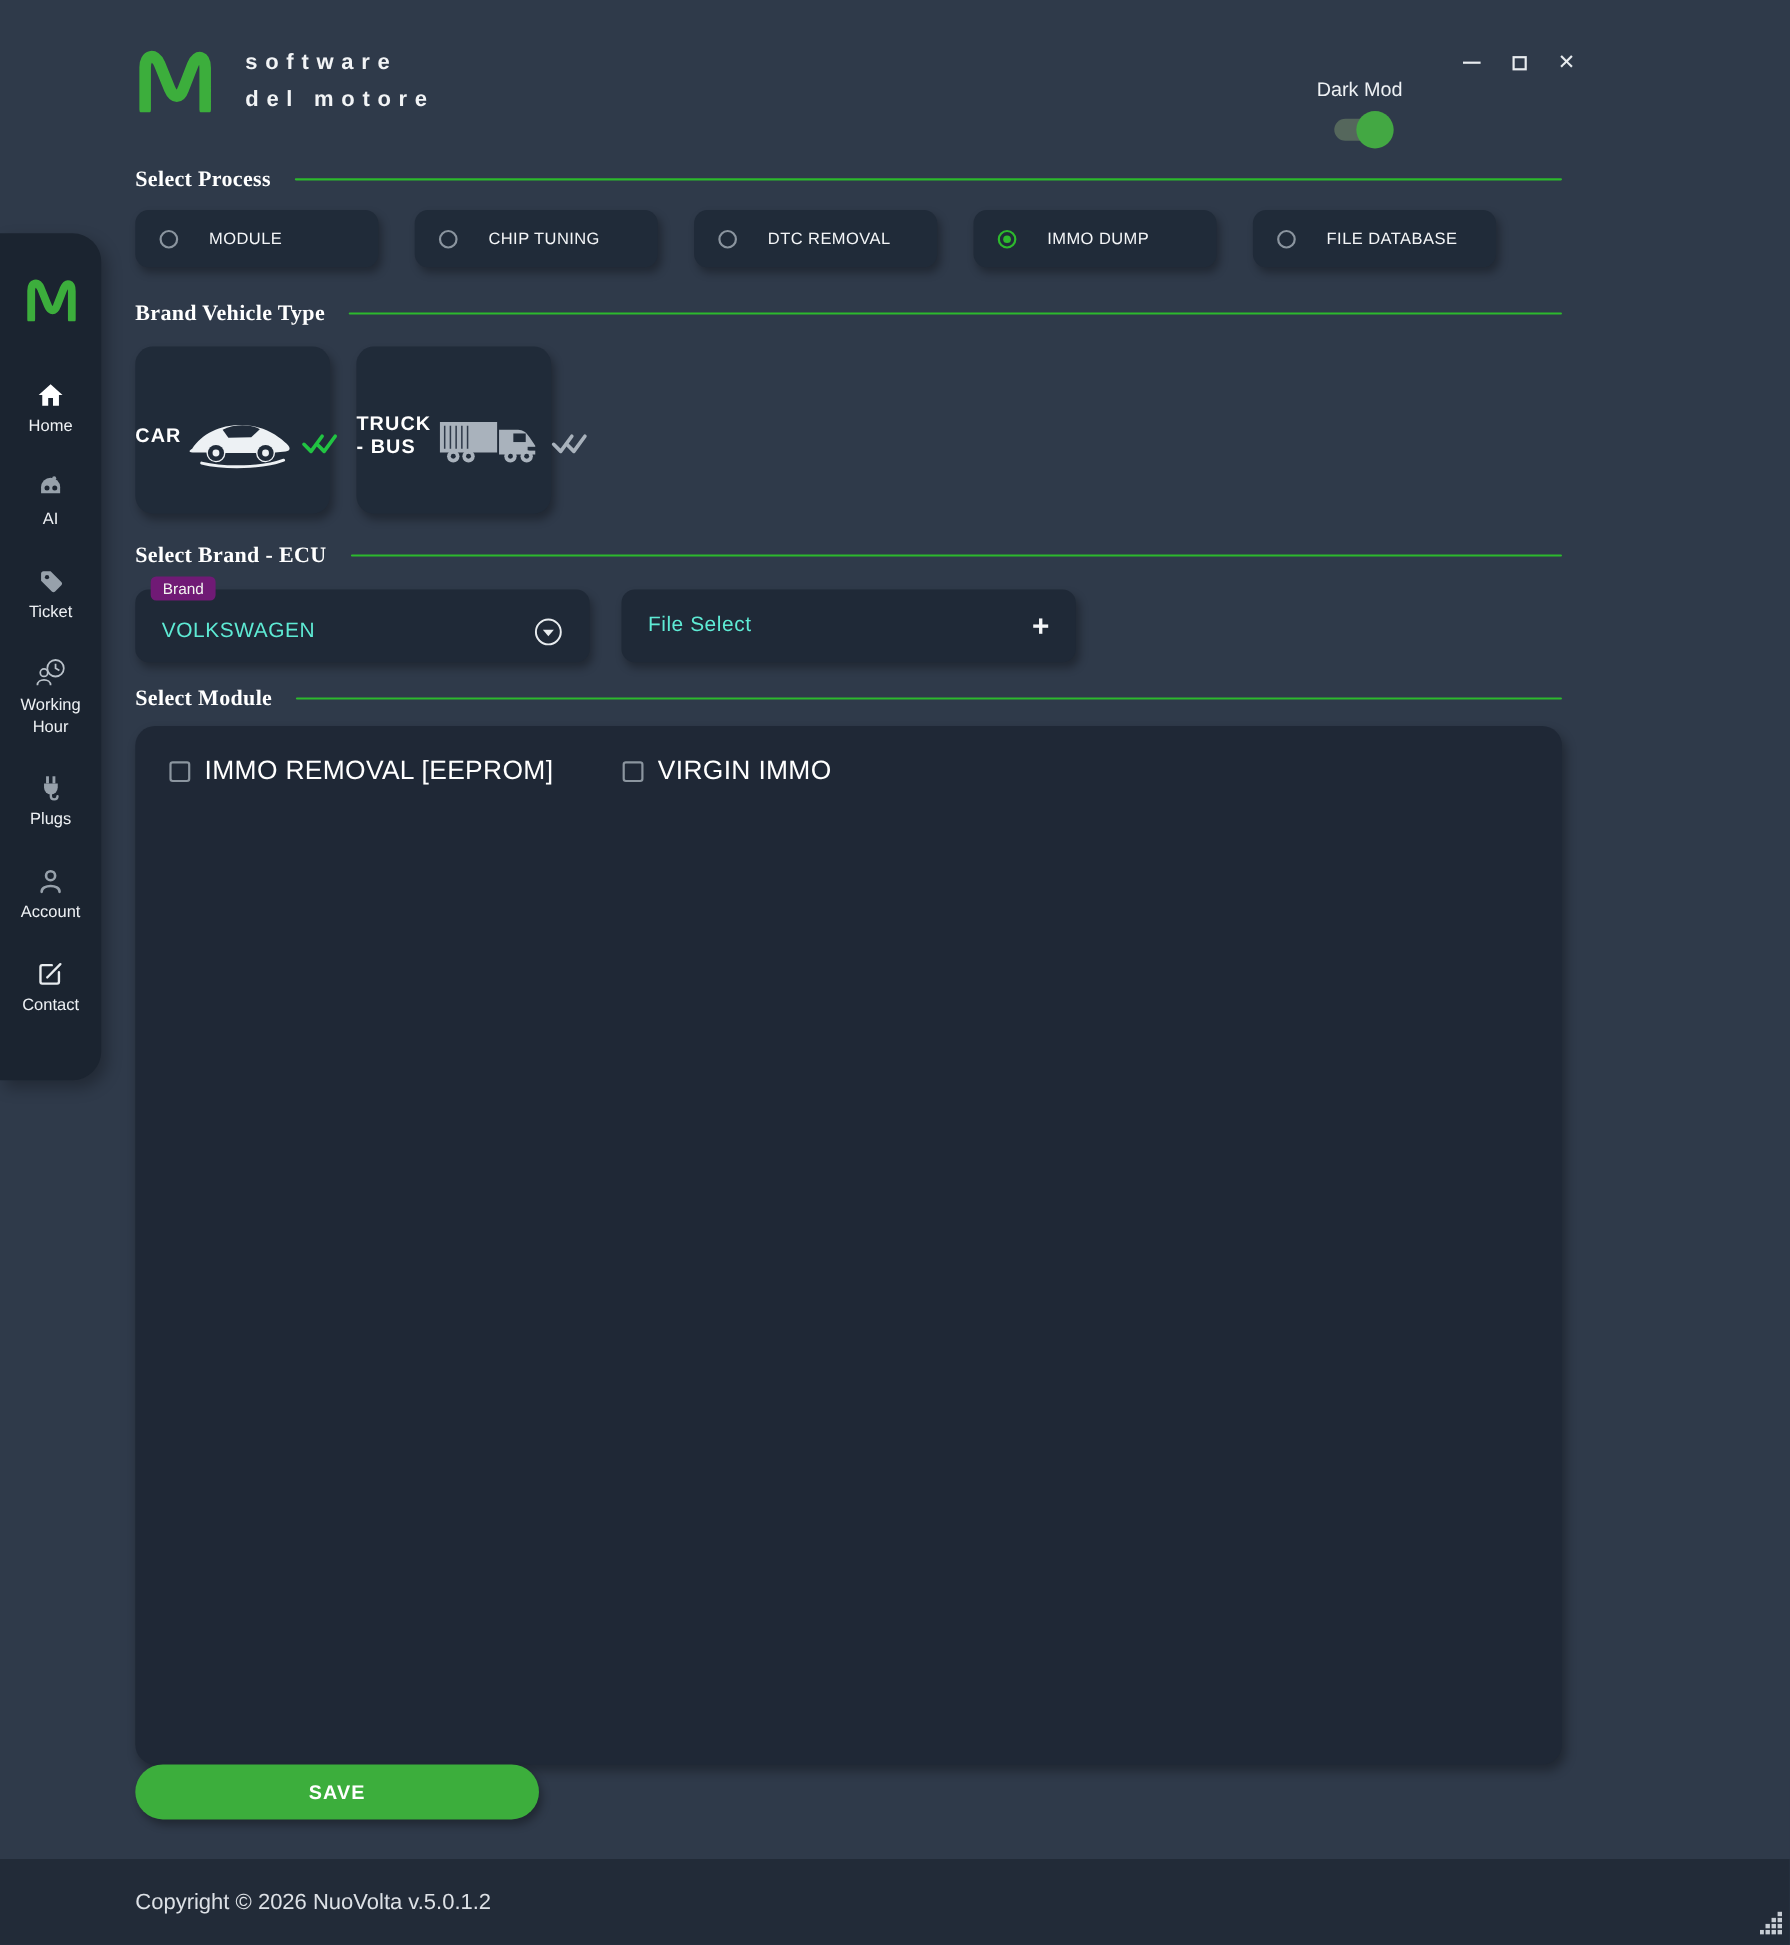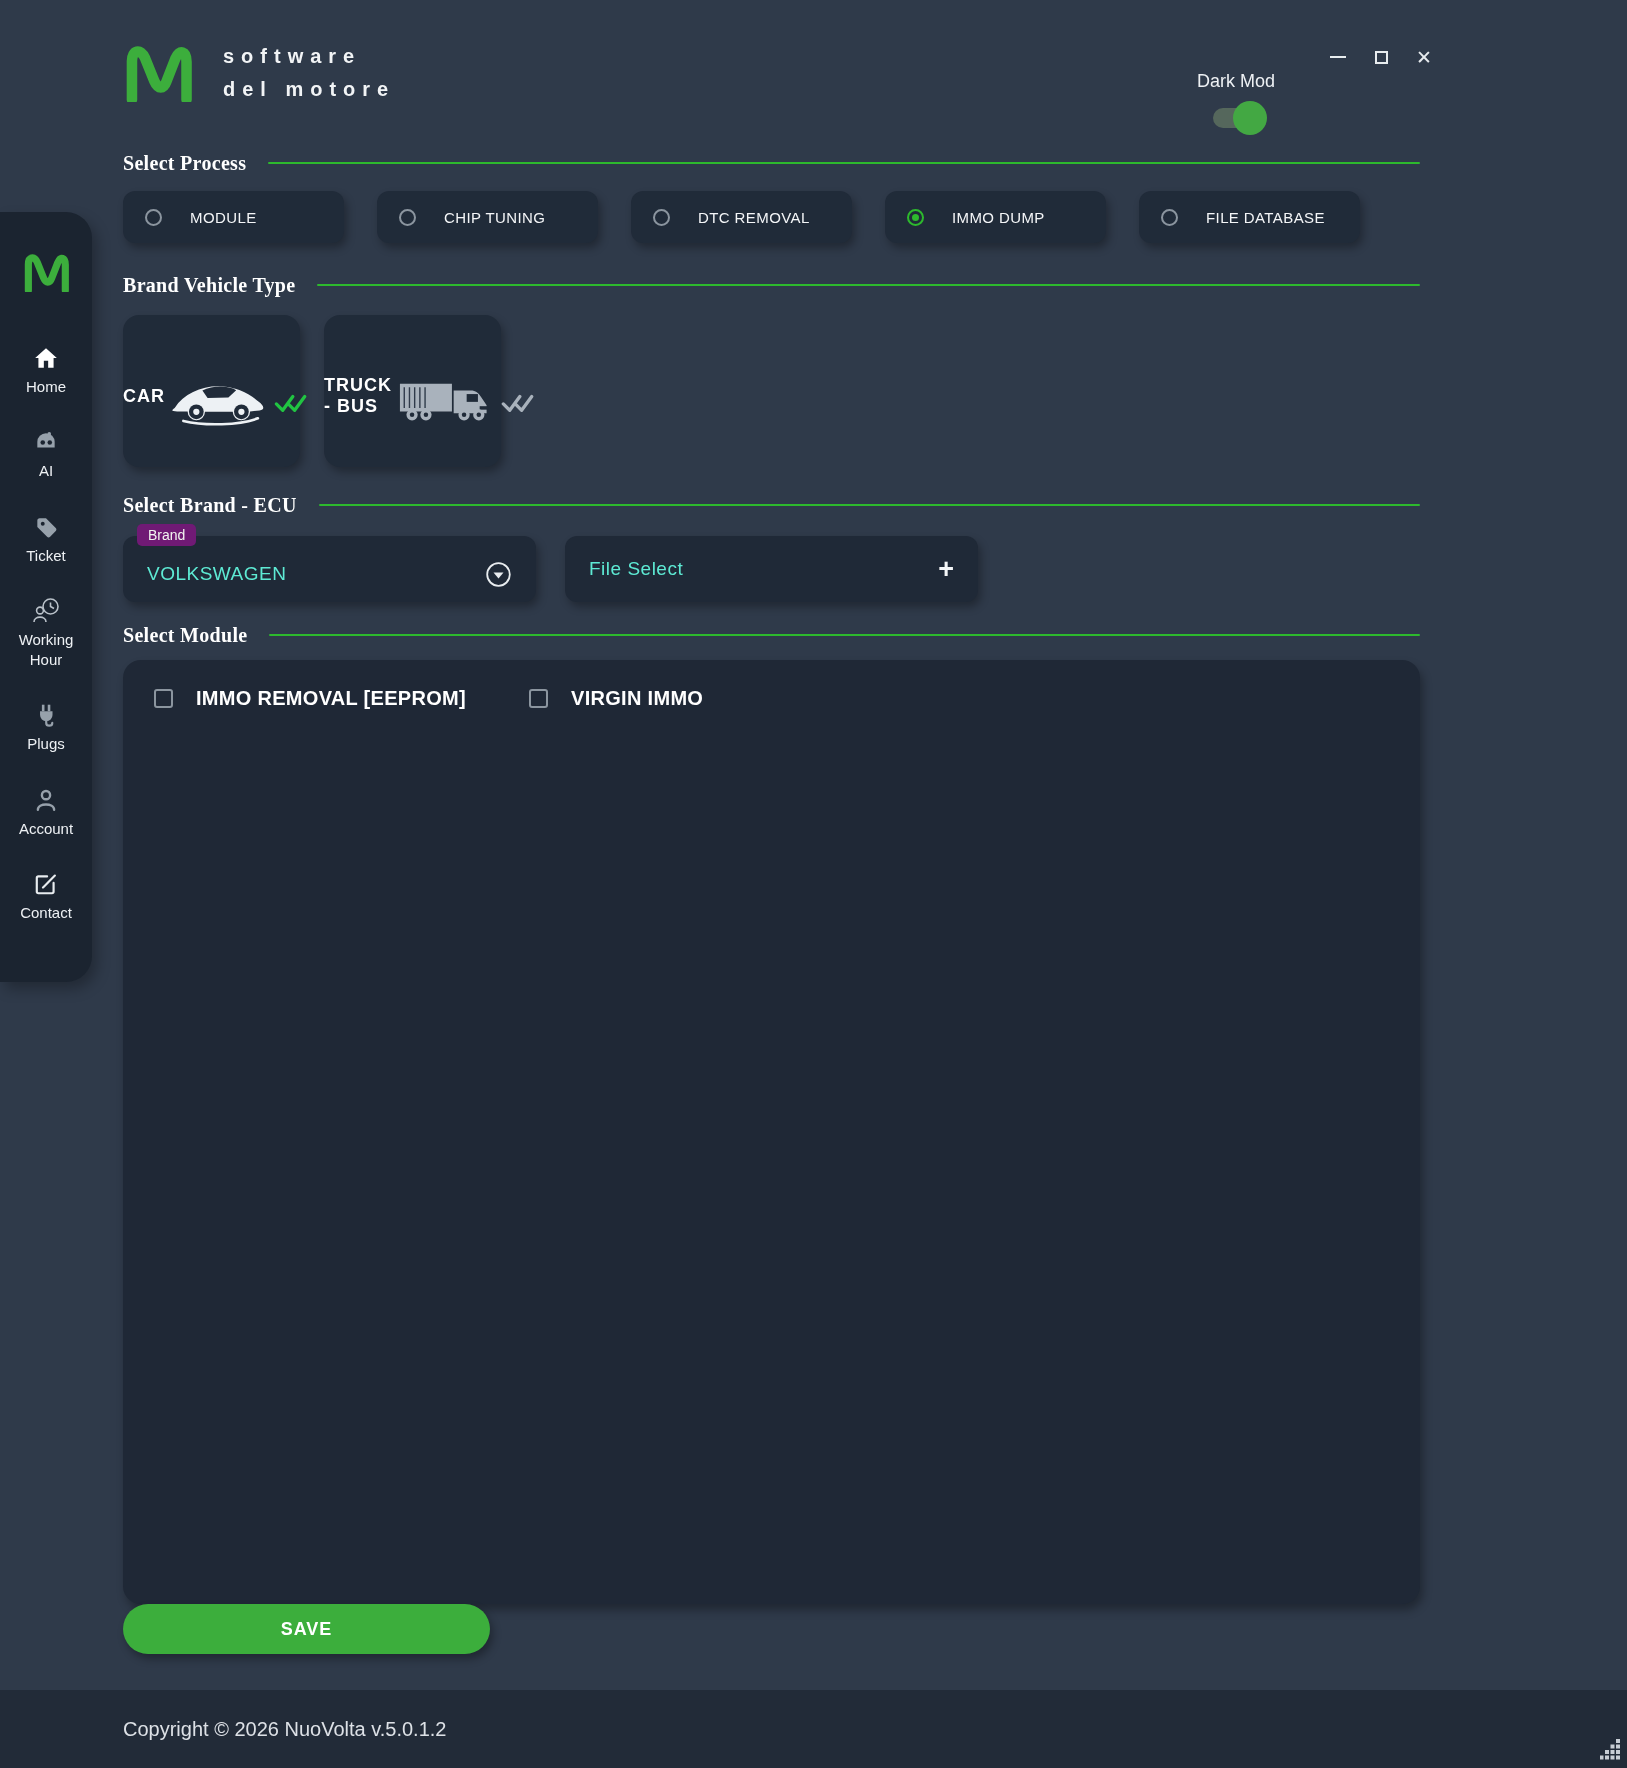--- a/index.html
+++ b/index.html
@@ -84,21 +84,21 @@
   .plus-glyph { margin-left:auto; font-size:27px; font-weight:bold; color:#f4f6f8; line-height:1; }
 
   .module-panel {
     width:1297px; height:944px; margin-top:10px;
     background:#1f2836; border-radius:18px;
     box-shadow:3px 6px 10px rgba(0,0,0,0.32);
     padding:27px 0 0 31px; display:flex; gap:63px; align-items:flex-start;
   }
   .check-item { display:flex; align-items:center; gap:13px; cursor:pointer; }
   .checkbox { width:19px; height:19px; border:2.5px solid #8b959f; border-radius:3px; flex:none; }
-  .check-label { font-weight:bold; font-size:20px; letter-spacing:0.3px;margin-left:10px; }
+  .check-label { font-weight:normal; font-size:24px; letter-spacing:0.3px; }
 
   .save-btn {
     display:block; margin-top:0; width:367px; height:50px;
     background:#3cae3c; border:none; border-radius:25px;
     color:#fff; font-weight:bold; font-size:18px; letter-spacing:1px;
     font-family:inherit; cursor:pointer; box-shadow:3px 5px 8px rgba(0,0,0,0.32);
   }
 
   
   .footer {

